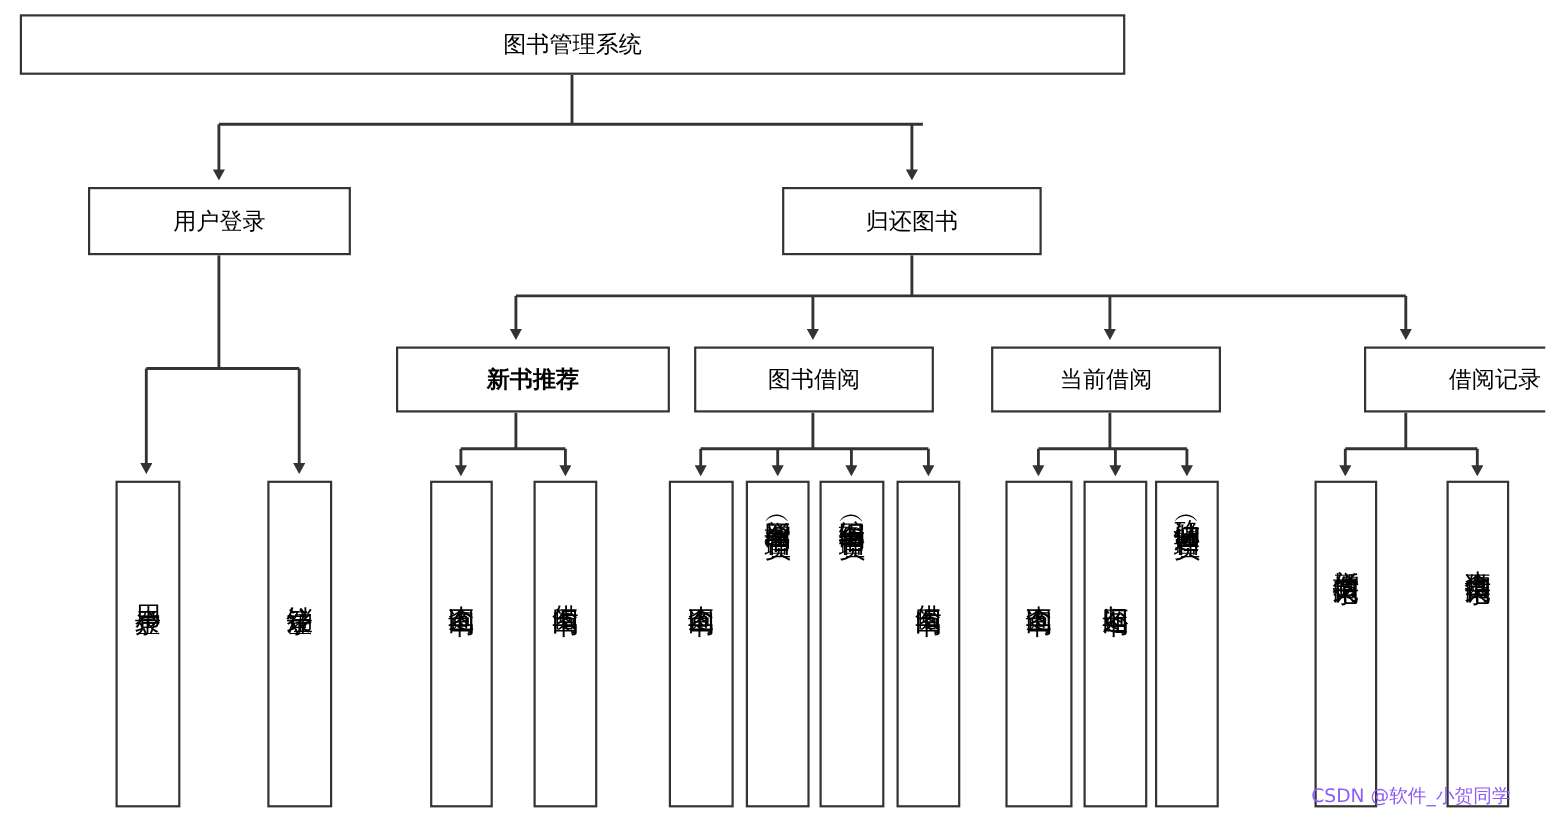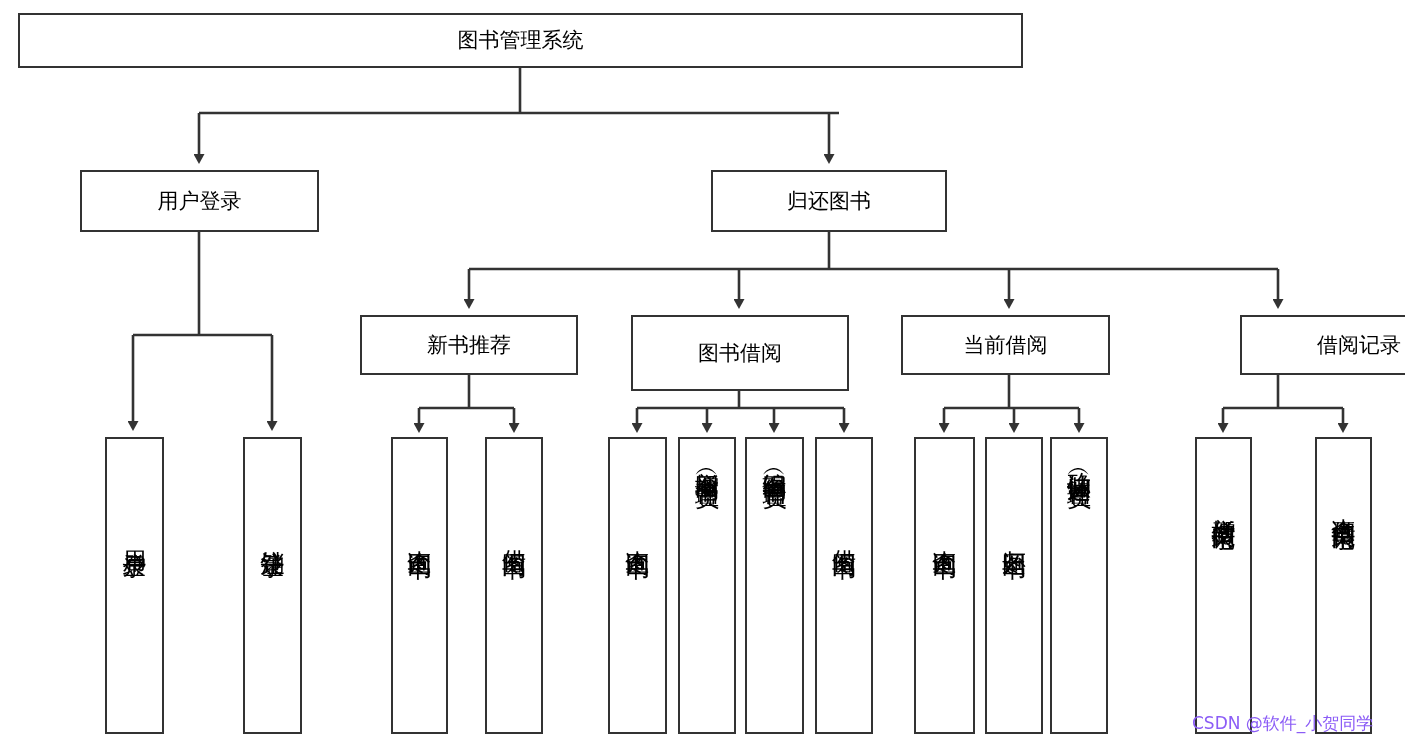--- a/index.html
+++ b/index.html
@@ -130,24 +130,24 @@
     <span class="label">图书管理系统</span>
   </div>
 
   <div class="node horiz" style="left:80px; top:170px; width:239px; height:62px;">
     <span class="label">用户登录</span>
   </div>
   <div class="node horiz" style="left:711px; top:170px; width:236px; height:62px;">
     <span class="label">归还图书</span>
   </div>
 
-  <div class="node horiz" style="left:360px; top:315px; width:218px; height:60px;">
+  <div class="node horiz" style="left:360px; top:315px; width:249px; height:60px;font-weight:bold;">
     <span class="label">新书推荐</span>
   </div>
-  <div class="node horiz" style="left:631px; top:315px; width:218px; height:76px;">
+  <div class="node horiz" style="left:631px; top:315px; width:218px; height:60px;">
     <span class="label">图书借阅</span>
   </div>
   <div class="node horiz" style="left:901px; top:315px; width:209px; height:60px;">
     <span class="label">当前借阅</span>
   </div>
   <div class="node horiz" style="left:1240px; top:315px; width:238px; height:60px;">
     <span class="label">借阅记录</span>
   </div>
 
   <div class="node vert mid2" style="left:105px; top:437px; width:59px; height:297px;">

